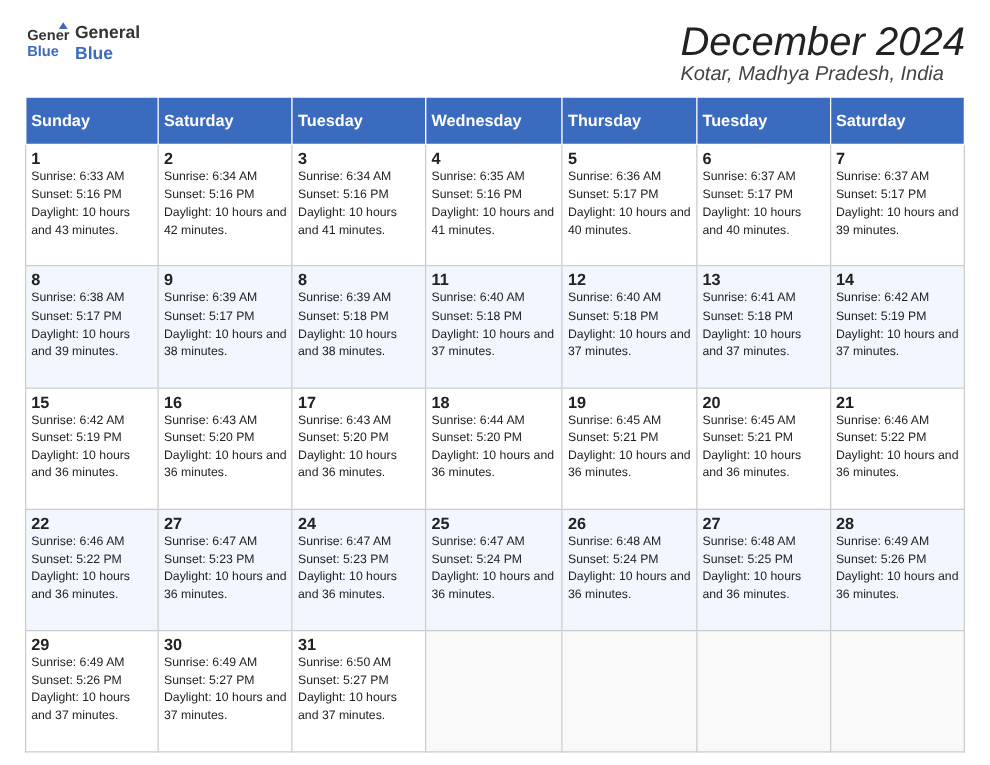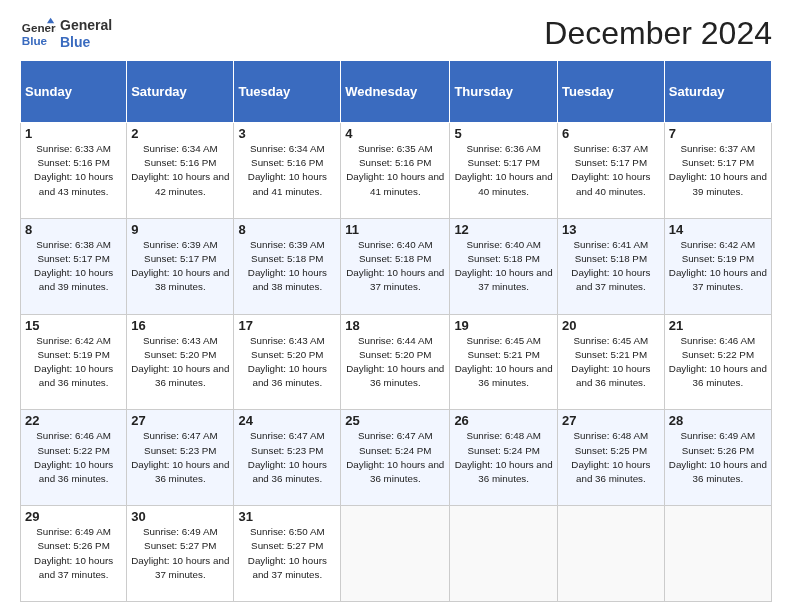--- a/index.html
+++ b/index.html
@@ -26,41 +26,42 @@
     .logo {
       display: flex;
       align-items: center;
       gap: 4px;
     }
     .logo-icon {
       width: 36px;
       height: 36px;
     }
     .title-block {
+      font-style: italic;
     }
     .main-title {
       font-size: 32px;
       font-weight: normal;
       color: #222;
       line-height: 1.1;
     }
     .subtitle {
       font-size: 16px;
       color: #444;
     }
     .calendar {
       width: 100%;
       border-collapse: collapse;
       flex: 1;
       font-size: 10.5px;
     }
     .calendar thead tr th {
       background-color: #3a6bbf;
       color: #fff;
-      padding: 23px 4px;
+      padding: 11px 4px;
       text-align: left;
       font-size: 13px;
       font-weight: bold;
       border: 1px solid #fff;
     }
     .calendar tbody tr td {
       vertical-align: top;
       border: 1px solid #ccc;
       padding: 3px 4px;
       width: 113px;
@@ -74,21 +75,20 @@
     .day-number {
       font-size: 13px;
       font-weight: bold;
       display: block;
       margin-bottom: 1px;
     }
     .day-info {
       font-size: 9.8px;
       line-height: 1.45;
       color: #222;
-      text-align: center;
     }
     td.empty {
       background: #f9f9f9 !important;
     }
   </style>
 </head>
 <body>
 
 <div class="page">
   <div class="header">
@@ -99,20 +99,21 @@
         <polygon points="30,8 38,8 34,2" fill="#3a6bbf"></polygon>
       </svg>
       <div>
         <div style="font-size:14px;font-weight:bold;color:#333;line-height:1.2;">
           <span style="color:#333;">General</span><br><span style="color:#3a6bbf;">Blue</span>
         </div>
       </div>
     </div>
     <div class="title-block">
       <div class="main-title">December 2024</div>
+      <div class="subtitle">Kotar, Madhya Pradesh, India</div>
     </div>
   </div>
 
   <table class="calendar">
     <thead>
       <tr>
         <th>Sunday</th>
         <th>Saturday</th>
         <th>Tuesday</th>
         <th>Wednesday</th>

